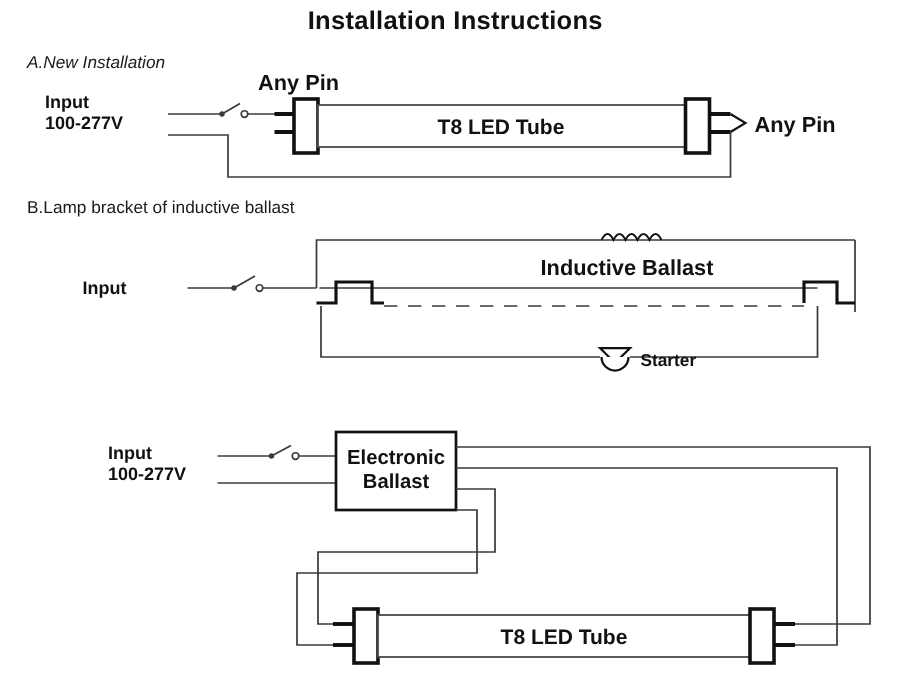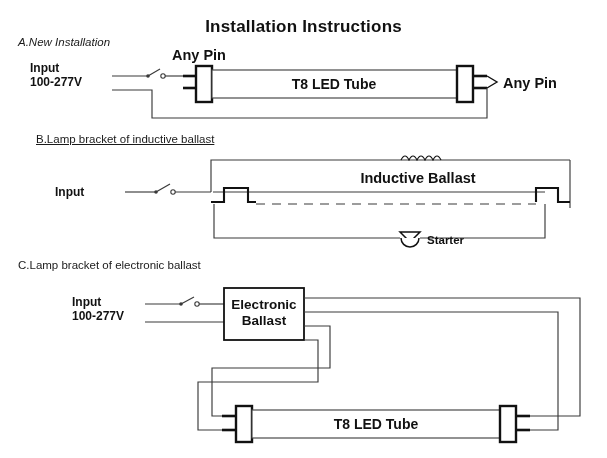--- a/index.html
+++ b/index.html
@@ -24,31 +24,30 @@
   .page-title {
     position: absolute;
     left: 0;
     top: 4px;
     width: 607px;
     text-align: center;
     font-size: 17px;
     font-weight: bold;
     letter-spacing: 0.2px;
     color: #111;
-    margin-top: 13px;
   }
   .section-label {
     position: absolute;
     font-size: 11.5px;
     font-weight: normal;
     color: #1a1a1a;
     white-space: nowrap;
   }
   .lbl-a { left: 18px; top: 36px; font-style: italic; }
-  .lbl-b { left: 36px; top: 133px; text-decoration: underline; }
+  .lbl-b { left: 18px; top: 133px; }
   .lbl-c { left: 18px; top: 259px; }
 
   .diagram {
     position: absolute;
     left: 0;
   }
   .dg-a { top: 48px; width: 607px; height: 82px; }
   .dg-b { top: 146px; width: 607px; height: 112px; }
   .dg-c { top: 272px; width: 607px; height: 186px; }
 
@@ -226,21 +225,20 @@
     <path class="wire" d="M214 58 L214 92 L400 92"></path>
     <path class="wire" d="M420 92 L545 92 L545 58"></path>
 
     <path class="starter-sym" d="M400 86 L410 96 L420 86 Z"></path>
     <path class="starter-sym" d="M401 92 a9 9 0 0 0 18 0" fill="none"></path>
 
     <text class="txt txt-starter" x="427" y="98">Starter</text>
   </svg>
 
 
-  <div class="section-label lbl-c">C.Lamp bracket of electronic ballast</div>
 
   <svg class="diagram dg-c" viewBox="0 0 607 186" width="607" height="186">
 
     <text class="txt txt-input" x="72" y="34">Input</text>
     <text class="txt txt-input" x="72" y="48">100-277V</text>
 
     <path class="wire" d="M145 32 L180 32"></path>
     <circle cx="181" cy="32" r="1.8" fill="#3a3a3a" stroke="none"></circle>
     <path class="wire" d="M181 32 L194 25"></path>
     <circle cx="197" cy="32" r="2.2" fill="none" stroke="#3a3a3a" stroke-width="1.1"></circle>

